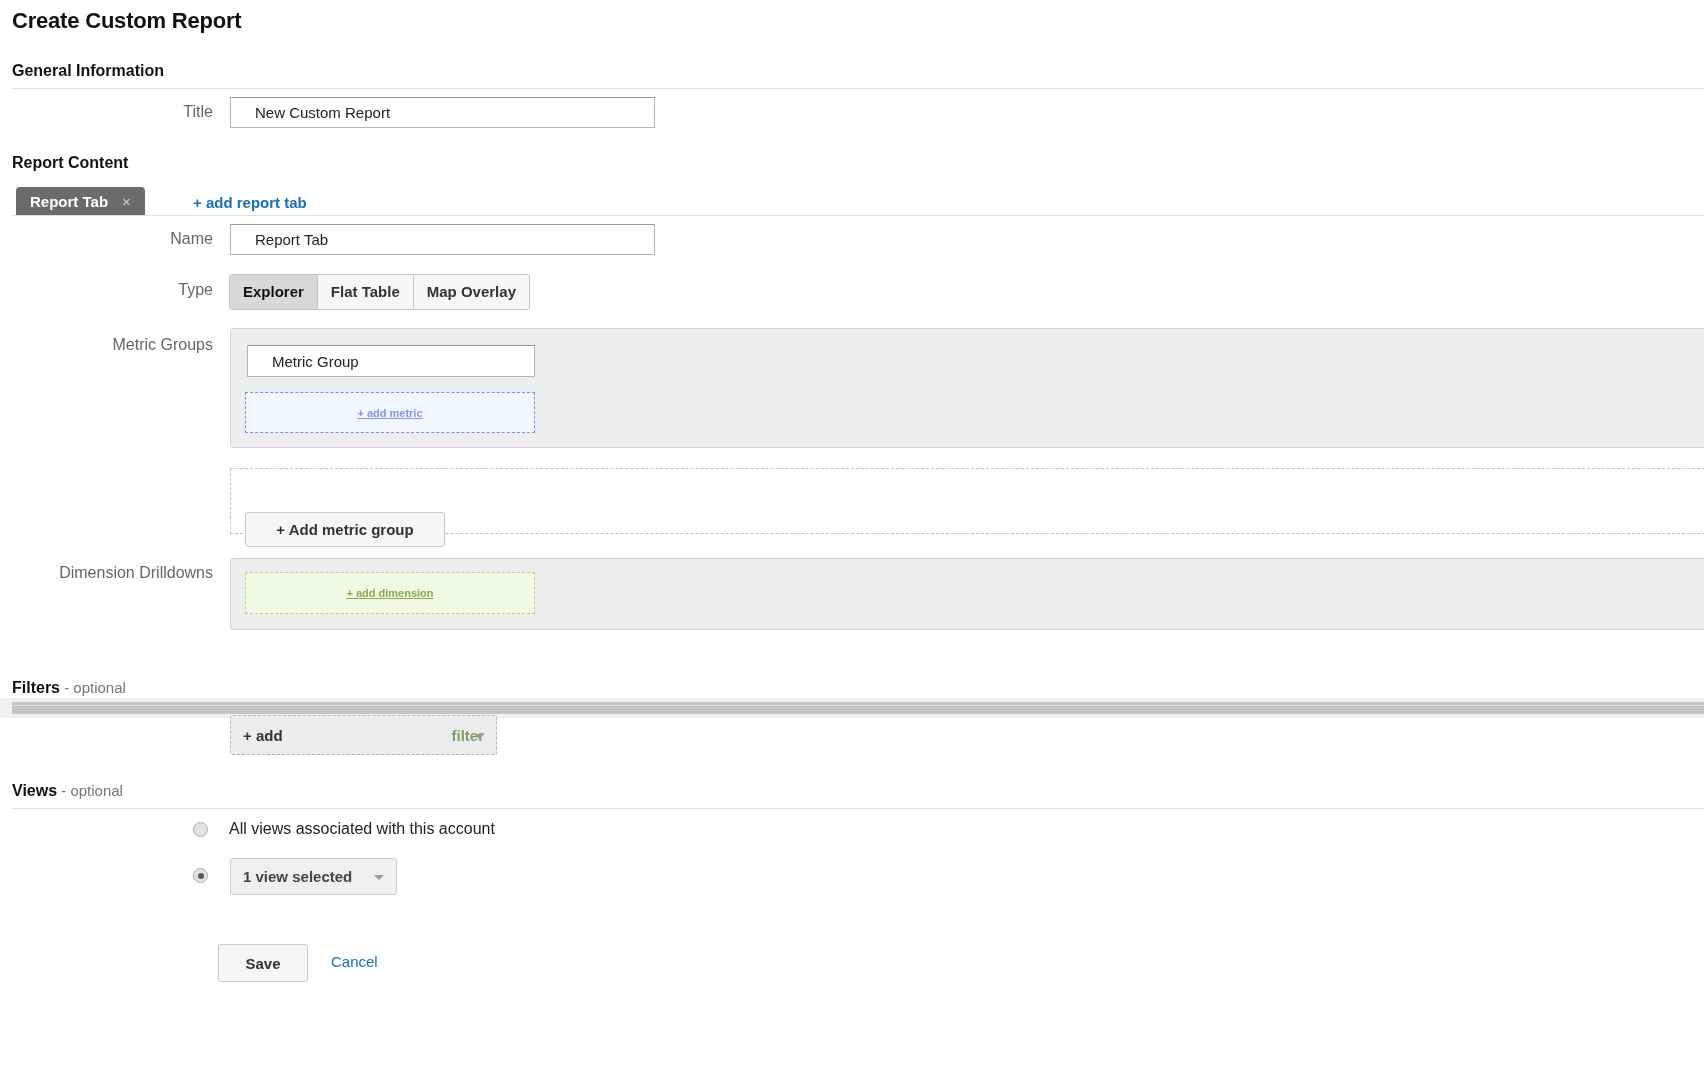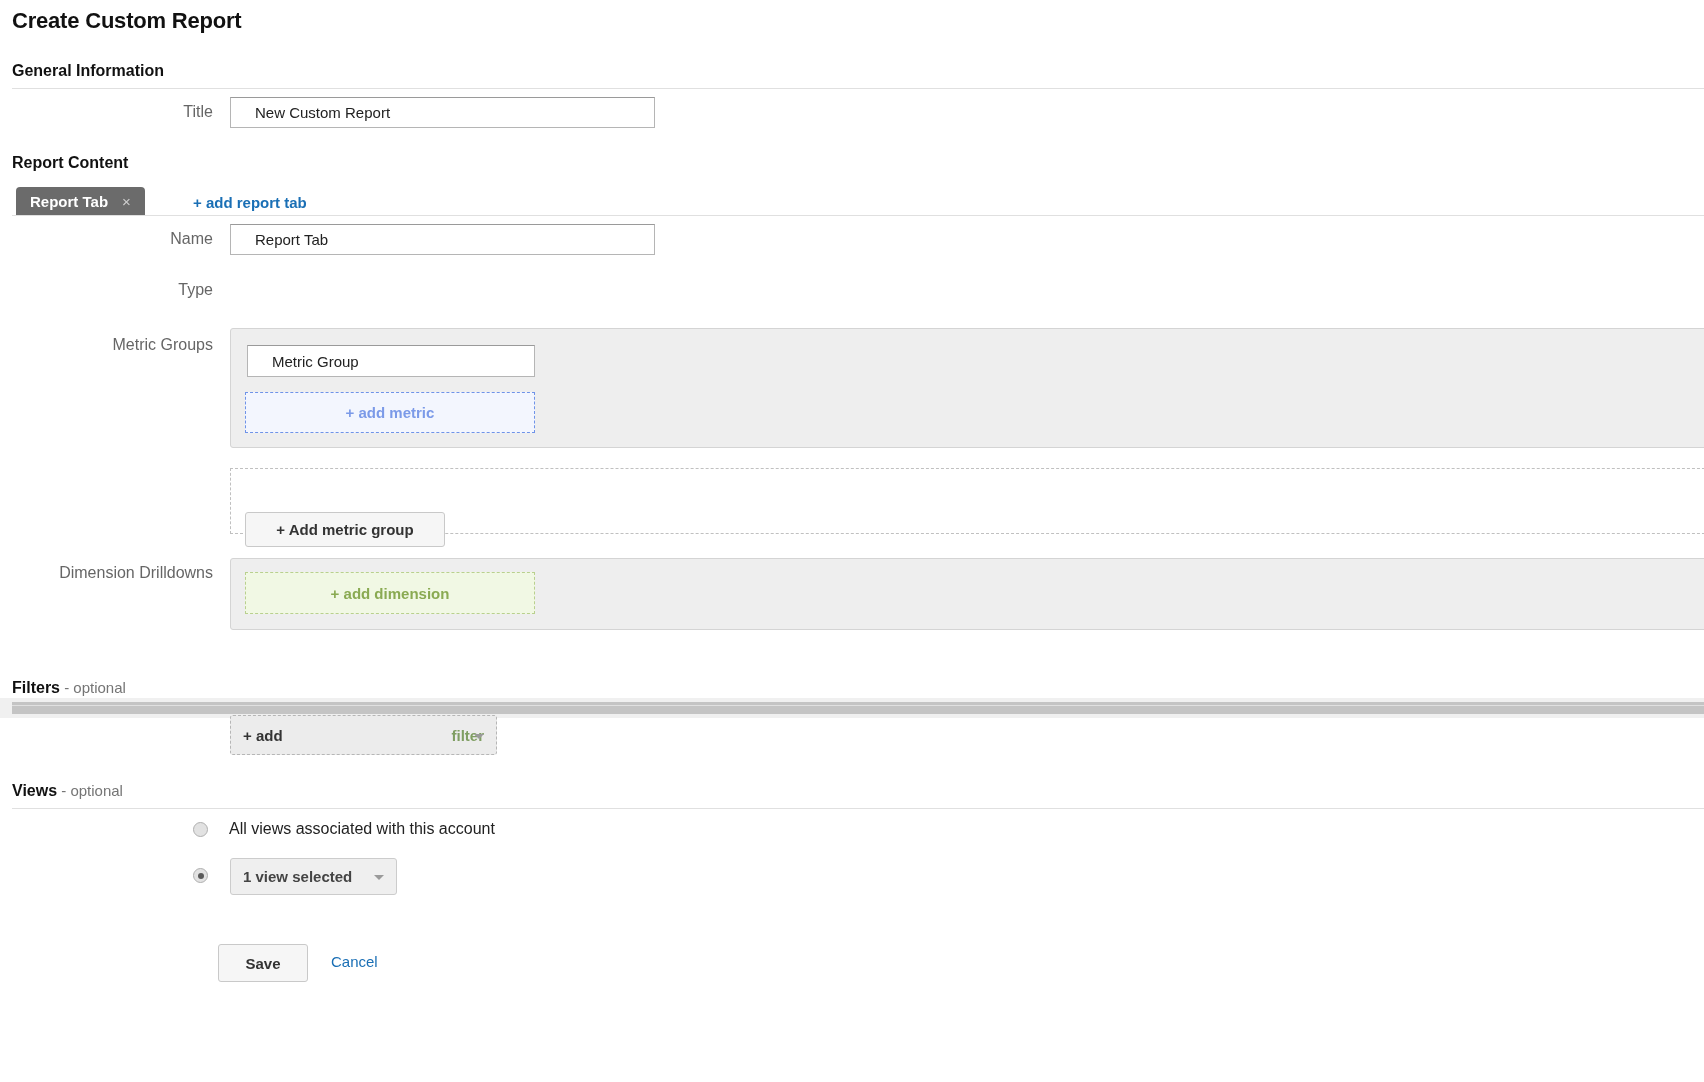--- a/index.html
+++ b/index.html
@@ -108,22 +108,23 @@
   }
   .dashed-panel {
     position: absolute;
     background: #ffffff;
     border: 1px dashed #c0c0c0;
   }
 
   .add-box {
     position: absolute;
     display: flex; align-items: center; justify-content: center;
-    font-size: 15px; font-weight: bold;
-    cursor: pointer;
+    font-size: 11px; font-weight: bold;
+    cursor: pointer;
+    text-decoration: underline;
   }
   .add-metric {
     background: #f3f6fe;
     border: 1px dashed #6f93e8;
     color: #7b9ae8;
   }
   .add-dimension {
     background: #f1f8e4;
     border: 1px dashed #b9d08e;
     color: #8aaa52;
@@ -233,20 +234,25 @@
     <span>Report Tab</span>
     <span class="close">×</span>
   </div>
   <div class="link" style="left:193px; top:194px;">+ add report tab</div>
   <div class="rule" style="top:215px;"></div>
 
   <div class="field-label" style="left:0px; top:230px; width:213px;">Name</div>
   <input class="text-input" style="left: 230px; top: 224px; width: 425px; height: 31px;" value="Report Tab" placeholder="Report Tab">
 
   <div class="field-label" style="left:0px; top:281px; width:213px;">Type</div>
+  <div class="seg-group" style="left:229px; top:274px; height:36px;">
+    <div class="seg active">Explorer</div>
+    <div class="seg">Flat Table</div>
+    <div class="seg">Map Overlay</div>
+  </div>
 
   <div class="field-label" style="left:0px; top:336px; width:213px;">Metric Groups</div>
   <div class="panel" style="left:230px; top:328px; width:1500px; height:120px;"></div>
   <input class="text-input" style="left: 247px; top: 345px; width: 288px; height: 32px;" value="Metric Group" placeholder="Metric Group">
   <div class="add-box add-metric" style="left:245px; top:392px; width:290px; height:41px;">
     <span>+ add metric</span>
   </div>
 
   <div class="dashed-panel" style="left:230px; top:468px; width:1500px; height:66px;"></div>
   <div class="btn" style="left:245px; top:504px; width:200px; height:35px;margin-top:8px;">

